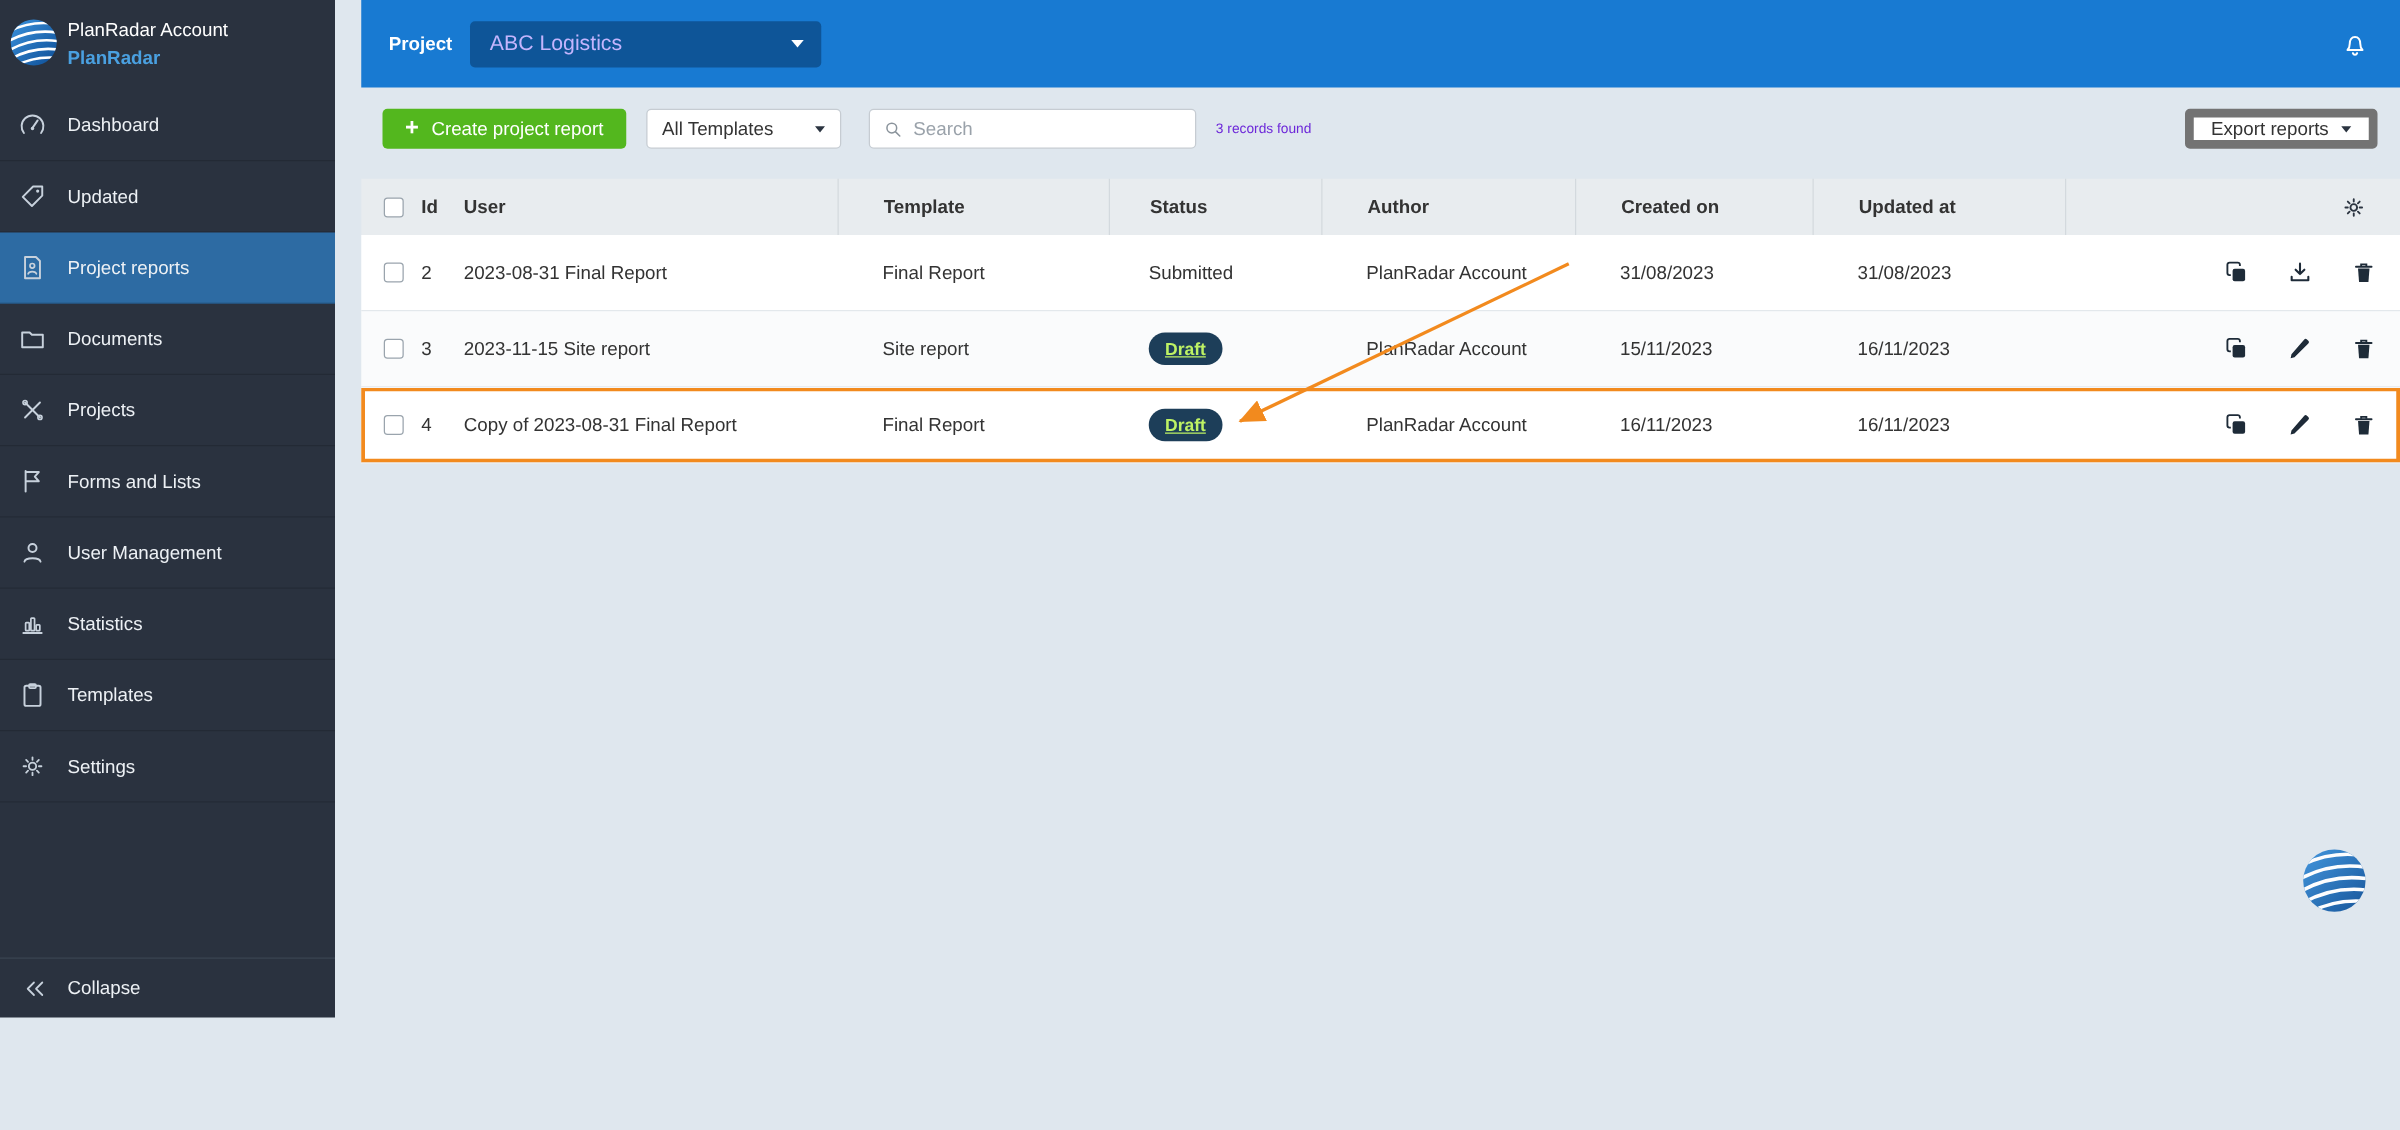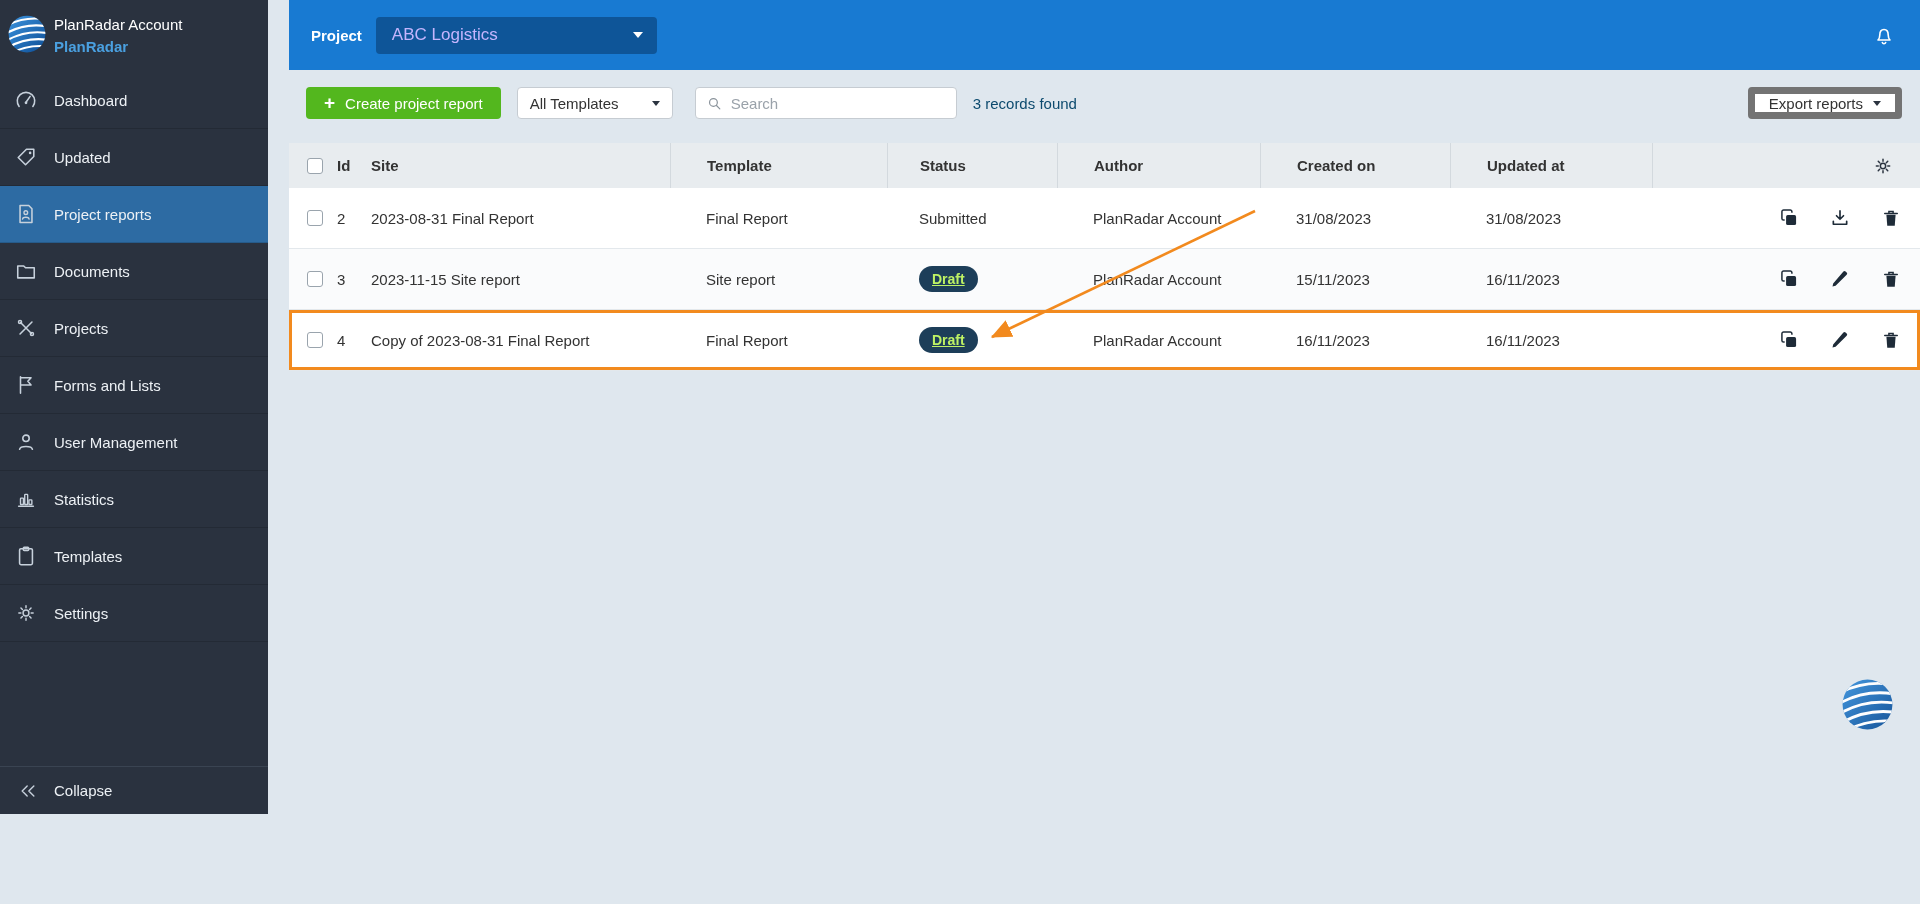--- a/index.html
+++ b/index.html
@@ -36,21 +36,21 @@
   .toolbar { display:flex; align-items:center; margin:17px 18px 24px 17px; height:32px; gap:16px; }
   .btn-create { height:32px; background:#53b71e; color:#fff; border:none; border-radius:4px; display:flex; align-items:center; gap:10px; padding:0 18px; font-size:15px; cursor:pointer; font-family:inherit; }
   .plus { font-size:19px; font-weight:bold; line-height:1; margin-top:-2px; }
   .select-light { height:32px; background:#fff; border:1px solid #c6ccd2; border-radius:4px; display:flex; align-items:center; justify-content:space-between; padding:0 12px; width:156px; font-size:15px; color:#333; cursor:pointer; }
   .caret-dark { width:0; height:0; border-left:4.5px solid transparent; border-right:4.5px solid transparent; border-top:5.5px solid #2b3440; }
   .search-box { height:32px; width:262px; background:#fff; border:1px solid #c6ccd2; border-radius:4px; display:flex; align-items:center; padding:0 10px; gap:8px; margin-left:6px; }
   .search-box .sicon { width:17px; height:17px; color:#8a939b; flex-shrink:0; display:flex; }
   .search-box svg { width:17px; height:17px; }
   .search-box input { border:none; outline:none; font-size:15px; color:#333; width:100%; font-family:inherit; background:transparent; }
   .search-box input::placeholder { color:#9aa2aa; }
-  .records { font-size:15px; color:#0c4a6e;text-align:right; }
+  .records { font-size:11px; color:#6d28d9;text-align:right; }
   .btn-export { margin-left:auto; height:32px; background:#fff; border:7px solid #737373; border-radius:4px; display:flex; align-items:center; gap:10px; padding:0 14px; font-size:15px; color:#333; cursor:pointer; font-family:inherit; }
 
   
   .table { width:100%; }
   .thead { height:45px; background:#e8ecef; display:flex; align-items:stretch; font-weight:bold; color:#333; font-size:15px; }
   .thead .cell { display:flex; align-items:center; }
   .trow { height:61px; background:#fff; display:flex; border-bottom:1px solid #e3e8ec; font-size:15px; color:#333; }
   .trow:nth-child(even) { background:#fafbfc; }
   .trow .cell { display:flex; align-items:center; }
   .trow.highlighted { box-shadow:inset 0 0 0 3px #f28a1e; position:relative; z-index:2; background:#fff; }
@@ -257,21 +257,21 @@
         <span class="caret-dark"></span>
       </button>
     </div>
 
     <div class="table">
       <div class="thead">
         <div class="cell c-check">
             <span class="checkbox"></span>
           </div>
         <div class="cell c-id">Id</div>
-        <div class="cell c-name">Site</div>
+        <div class="cell c-name">User</div>
         <div class="cell c-template">Template</div>
         <div class="cell c-status">Status</div>
         <div class="cell c-author">Author</div>
         <div class="cell c-created">Created on</div>
         <div class="cell c-updated">Updated at</div>
         <div class="cell c-actions">
           <span class="gear-dark">
             <svg viewBox="0 0 24 24">
                 <circle cx="12" cy="12" r="3.2" fill="none" stroke="currentColor" stroke-width="1.8"></circle>
                 <path d="M12 4v2.3M12 17.7V20M4 12h2.3M17.7 12H20M6.3 6.3l1.7 1.7M16 16l1.7 1.7M17.7 6.3L16 8M8 16l-1.7 1.7" stroke="currentColor" stroke-width="1.8" stroke-linecap="round"></path>

